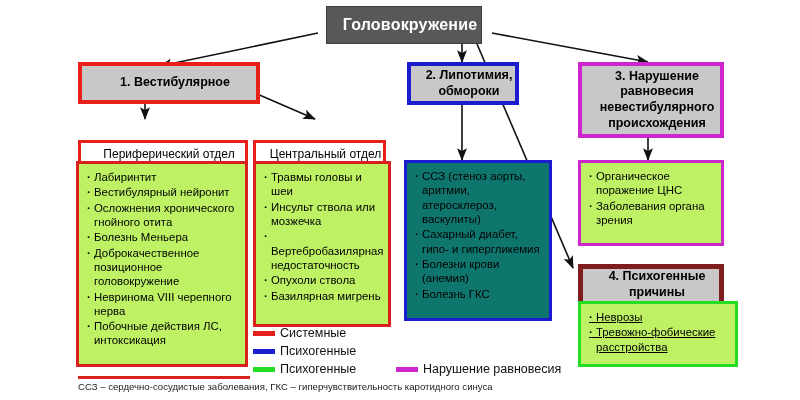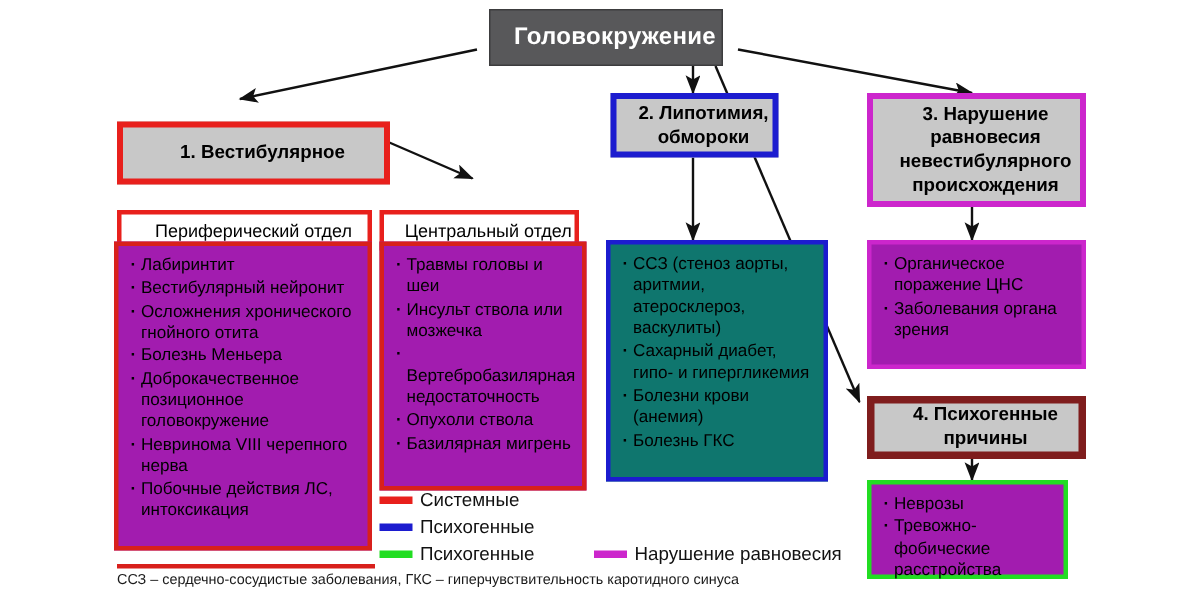--- a/index.html
+++ b/index.html
@@ -41,39 +41,39 @@
     letter-spacing: .2px;
   }
   
   .hdr {
     background: #c8c8c8;
     font-weight: bold;
     font-size: 12.5px;
     color: #000;
     line-height: 1.25;
   }
-  .hdr.red    { border: 4px solid #e8201c; margin-top: 19px; }
+  .hdr.red    { border: 4px solid #e8201c; }
   .hdr.blue   { border: 4px solid #1c1ccf; }
   .hdr.magenta{ border: 4px solid #cc26cc; }
   .hdr.green  { border: 5px solid #7f1d1d; }
 
   
   .sub {
     background: #ffffff;
     font-weight: normal;
     font-size: 12px;
     color: #000;
   }
   .sub.red { border: 3px solid #e8201c; margin-top: 21px; }
 
   
   .panel {
     position: absolute;
     box-sizing: border-box;
-    background: #a21caf;
+    background: #bef264;
     padding: 6px 6px 6px 7px;
     z-index: 2;
   }
   .panel.red     { border: 3px solid #d8201c; }
   .panel.blue    { border: 3px solid #1c1ccf; background: #0f766e; }
   .panel.magenta { border: 3px solid #cc26cc; }
   .panel.green   { border: 3px solid #22dd22; }
   .panel ul {
     margin: 0;
     padding: 0;
@@ -229,21 +229,21 @@
       <li>Органическое поражение ЦНС</li>
       <li>Заболевания органа зрения</li>
     </ul>
   </div>
 
   <div class="box hdr green" style="left:578px; top:264px; width:146px; height:42px; white-space:pre-line;">
     <span>4. Психогенные
 причины</span>
   </div>
 
-  <div class="panel green" style="left:578px; top:320px; width:134px; height:66px;">
+  <div class="panel green" style="left:578px; top:301px; width:160px; height:66px;text-decoration:underline;">
     <ul>
       <li>Неврозы</li>
       <li>Тревожно-фобические расстройства</li>
     </ul>
   </div>
 
   <div class="legend" style="left:253px; top:324px;">
     <div class="legend-row">
       <span class="swatch" style="background:#e8201c;"></span>
       <span class="legend-label">Системные</span>

